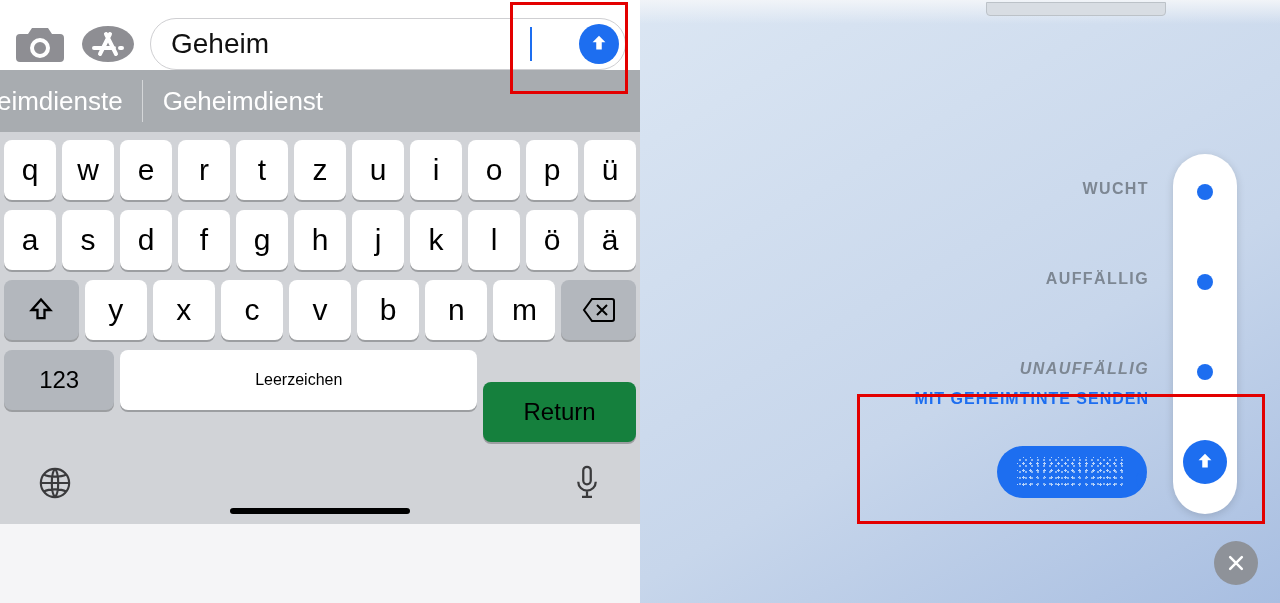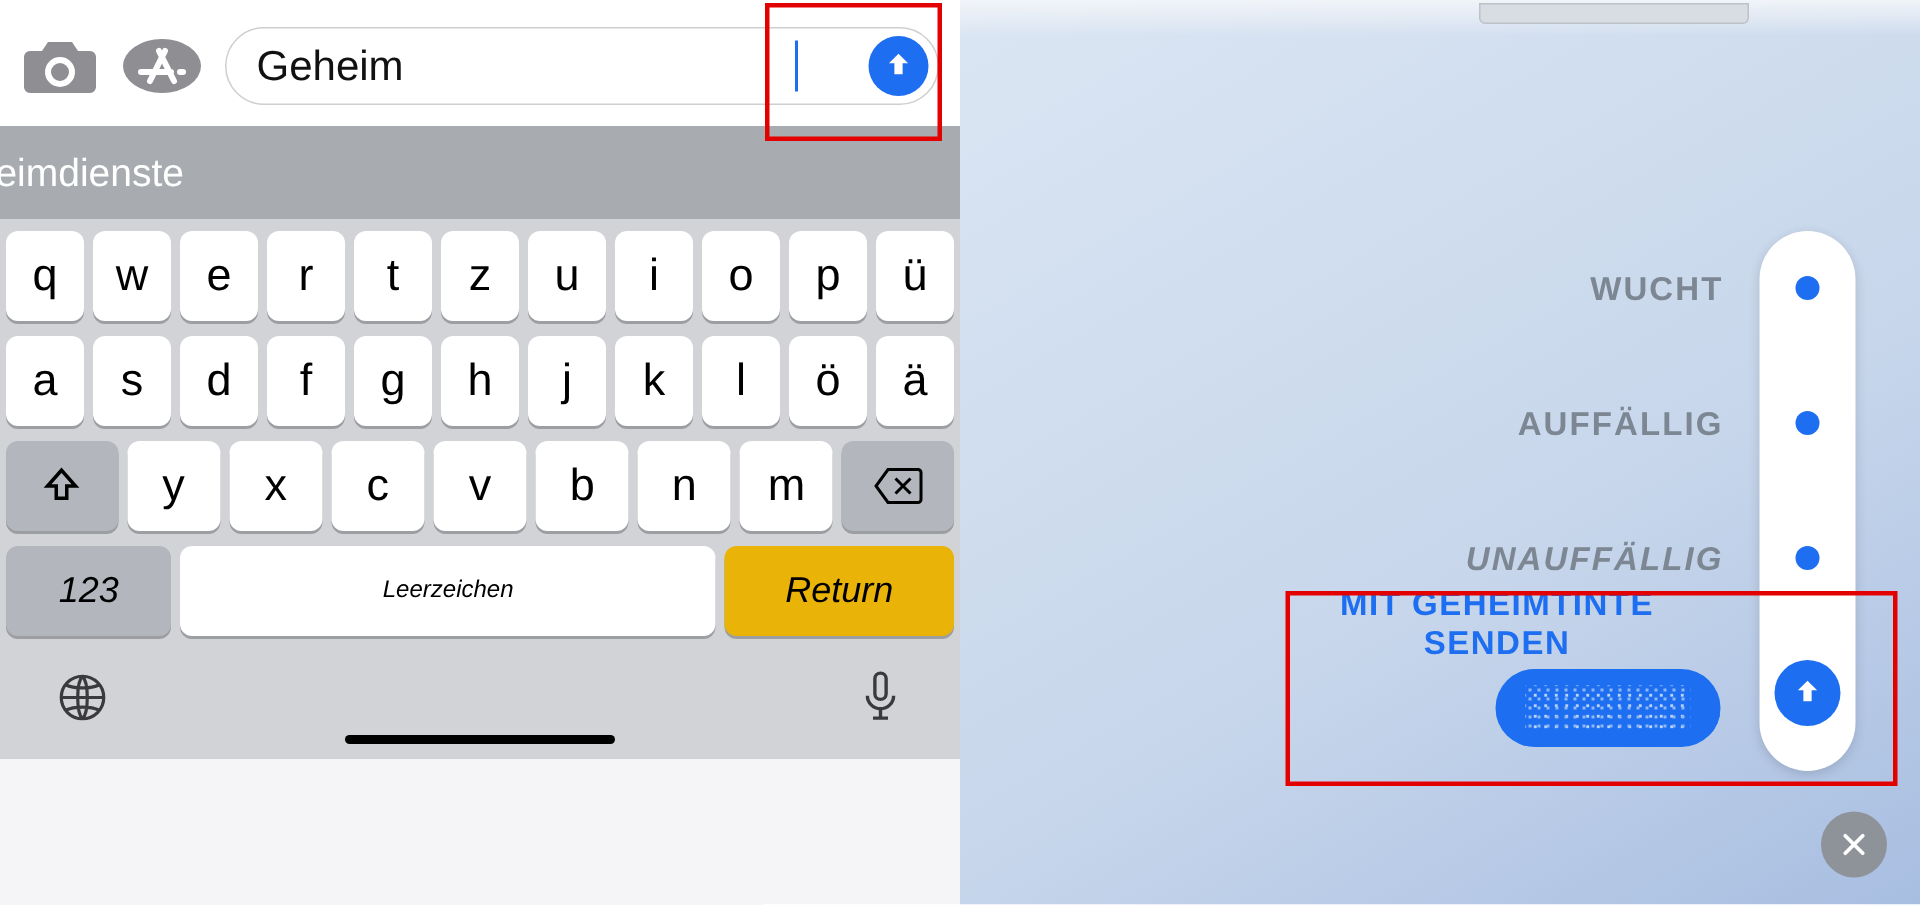--- a/index.html
+++ b/index.html
@@ -13,21 +13,21 @@
   }
   .pane { position: relative; height: 603px; }
   .left { width: 640px; background: #f5f5f7; }
   .right { width: 640px; background: linear-gradient(150deg,#dbe6f3 0%, #c7d6eb 60%, #a8bee1 100%); }
 
   
   .toolbar {
     display: flex;
     align-items: center;
     gap: 14px;
-    padding: 18px 14px 14px 14px;
+    padding: 18px 14px 0 14px;
     background: #fff;
   }
   .cam-icon svg, .apps-icon svg { display:block; }
   .cam-icon, .apps-icon { color:#8e8e93; display:flex; align-items:center; justify-content:center;}
   .input-wrap {
     flex: 1;
     display: flex;
     align-items: center;
     border: 1px solid #cfcfd2;
     border-radius: 26px;
@@ -112,25 +112,25 @@
   .row1 .key { min-width: 52px; }
   .row2 .key { min-width: 52px; }
   .row3 .key { min-width: 52px; }
   .key.fn {
     background: #b3b7bd;
     color: #000;
     min-width: 72px;
     flex: 1.2;
   }
   .key.fn svg { display:block; }
-  .bottom-row { display:flex; gap:6px; margin-bottom:4px;font-style:italic;}
+  .bottom-row { display:flex; gap:6px; margin-bottom:4px;}
   .bottom-row .key { height: 60px; font-size: 22px; }
   .key.num { background:#b3b7bd; flex:1.3; font-size:24px;}
   .key.space { flex:4.2; font-size:16px;}
-  .key.return { background:#eab308; flex:1.8; font-size:24px;}
+  .key.return { background:#15803d; flex:1.8; font-size:24px;margin-top:32px;}
   .sysrow {
     display: flex;
     justify-content: space-between;
     align-items: center;
     padding: 18px 34px 6px 34px;
     background:#d1d3d7;
   }
   .sysrow svg { display:block; color:#3a3a3c;}
   .homebar {
     width: 180px; height: 6px;
@@ -185,22 +185,22 @@
     background:#1d6ef0;
     display:flex; align-items:center; justify-content:center;
     color:#fff;
   }
   .eff-label {
     position:absolute;
     right:108px;
     color:#7d8793;
     font-weight:600;
     letter-spacing:1.4px;
-    font-size:22px;
-    text-align:center;
+    font-size:16px;
+    text-align:left;
   }
   .eff-label.active { color:#1d6ef0; letter-spacing:1px;}
   .l1 { top:30px; }
   .l2 { top:120px;margin-left:36px; }
   .l3 { top:210px;font-style:italic; }
   .l4 { top:240px; right:108px;}
   .bubble {
     position:absolute;
     top:296px;
     right:110px;
@@ -262,20 +262,21 @@
         <svg width="22" height="22" viewBox="0 0 24 24">
             <path fill="currentColor" d="M12 3l7 7h-4v8h-6v-8H5z"></path>
           </svg>
       </div>
     </div>
   </div>
   <div class="hl-box hl1"></div>
 
   <div class="suggest">
     <div class="suggest-item clipped">eheimdienste</div>
+    <div class="suggest-item">Geheimdienst</div>
   </div>
 
   <div class="keyboard">
     <div class="krow row1">
       <div class="key">q</div>
       <div class="key">w</div>
       <div class="key">e</div>
       <div class="key">r</div>
       <div class="key">t</div>
       <div class="key">z</div>

